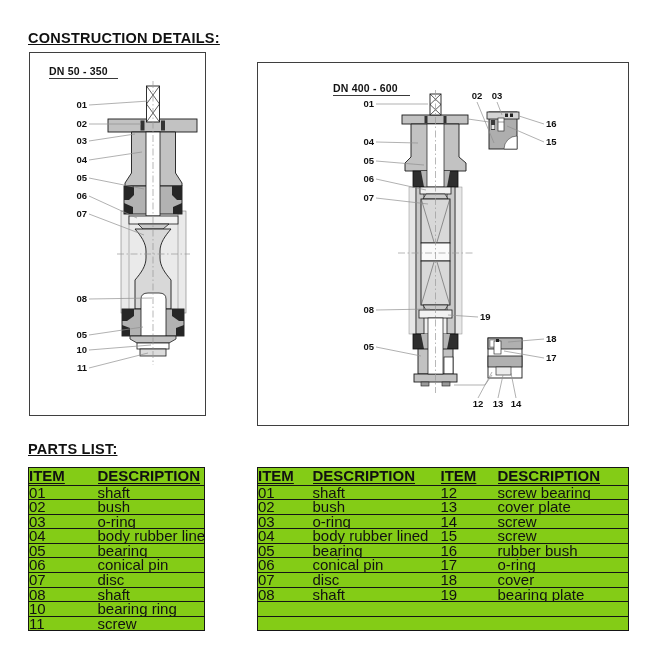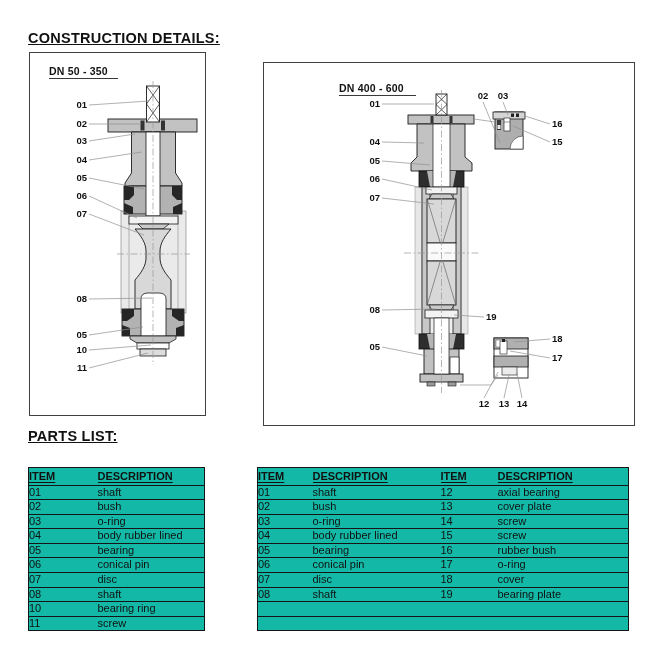--- a/index.html
+++ b/index.html
@@ -11,21 +11,21 @@
   }
   .section-title {
     position:absolute; font-size:14.5px; font-weight:bold; letter-spacing:.25px;text-decoration:underline;
   }
   .dbox {
     position:absolute; border:1px solid #3f3f3f; background:#fff;
   }
   .dbox svg { display:block; }
   table.ptable {
     position:absolute; border-collapse:collapse; table-layout:fixed;
-    font-size:11px; background:#14b8a6; border:1.5px solid #151515;
+    font-size:15px; background:#84cc16; border:1.5px solid #151515;
   }
   .ptable th, .ptable td {
     border-top:1px solid #151515; padding:0; text-align:left;
     height:13.6px; line-height:13.6px; white-space:nowrap; overflow:hidden;
     font-weight:normal;
   }
   .ptable thead th { border-top:none; height:16.5px; line-height:16.5px; font-weight:bold; }
   .hu { text-decoration:underline; text-underline-offset:2px; }
   .pl18 { padding-left:18px; }
   .pl0  { padding-left:0; }
@@ -33,21 +33,21 @@
   .co { font:bold 9.5px "Liberation Sans", sans-serif; fill:#111; }
   .dn { font:bold 10.5px "Liberation Sans", sans-serif; fill:#111; letter-spacing:.2px; }
   .ld { stroke:#8f8f8f; stroke-width:.7; fill:none; }
   .cl { stroke:#9a9a9a; stroke-width:.7; stroke-dasharray:7 2.5 1.5 2.5; fill:none; }
 </style>
 </head>
 <body>
 
 <div class="section-title" style="left:28px; top:30px;">CONSTRUCTION DETAILS:</div>
 
-<div class="section-title" style="left:28px; top:428px;">PARTS LIST:</div>
+<div class="section-title" style="left:28px; top:441px;">PARTS LIST:</div>
 
 <div class="dbox" style="left:29px; top:52px; width:175px; height:362px;">
   <svg viewBox="0 0 175 362" width="175" height="362">
 
     <g>
       <text class="dn" x="19" y="22">DN 50 - 350</text>
       <line x1="19" y1="25.5" x2="88" y2="25.5" stroke="#222" stroke-width="0.9"></line>
     </g>
 
     <g>
@@ -126,21 +126,21 @@
       <text class="co" x="57" y="146">06</text>
       <text class="co" x="57" y="164">07</text>
       <text class="co" x="57" y="249">08</text>
       <text class="co" x="57" y="285">05</text>
       <text class="co" x="57" y="300">10</text>
       <text class="co" x="57" y="318">11</text>
     </g>
   </svg>
 </div>
 
-<div class="dbox" style="left:263px; top:62px; width:370px; height:362px;">
+<div class="dbox" style="left:257px; top:62px; width:370px; height:362px;">
   <svg viewBox="0 0 370 362" width="370" height="362">
 
     <g>
       <text class="dn" x="75" y="29">DN 400 - 600</text>
       <line x1="75" y1="32.5" x2="152" y2="32.5" stroke="#222" stroke-width="0.9"></line>
     </g>
 
     <g>
       <rect x="151" y="124" width="7" height="147" fill="#e7e7e7" stroke="#8a8a8a" stroke-width="0.5"></rect>
       <rect x="197" y="124" width="7" height="147" fill="#e7e7e7" stroke="#8a8a8a" stroke-width="0.5"></rect>
@@ -340,21 +340,21 @@
       <th class="pl0"><span class="hu">DESCRIPTION</span></th>
       <th class="pl0"><span class="hu">ITEM</span></th>
       <th class="pl0"><span class="hu">DESCRIPTION</span></th>
     </tr>
   </thead>
   <tbody>
     <tr>
         <td class="pl18">01</td>
         <td>shaft</td>
         <td>12</td>
-        <td>axial bearing</td>
+        <td>screw bearing</td>
       </tr>
     <tr>
         <td class="pl18">02</td>
         <td>bush</td>
         <td>13</td>
         <td>cover plate</td>
       </tr>
     <tr>
         <td class="pl18">03</td>
         <td>o-ring</td>

